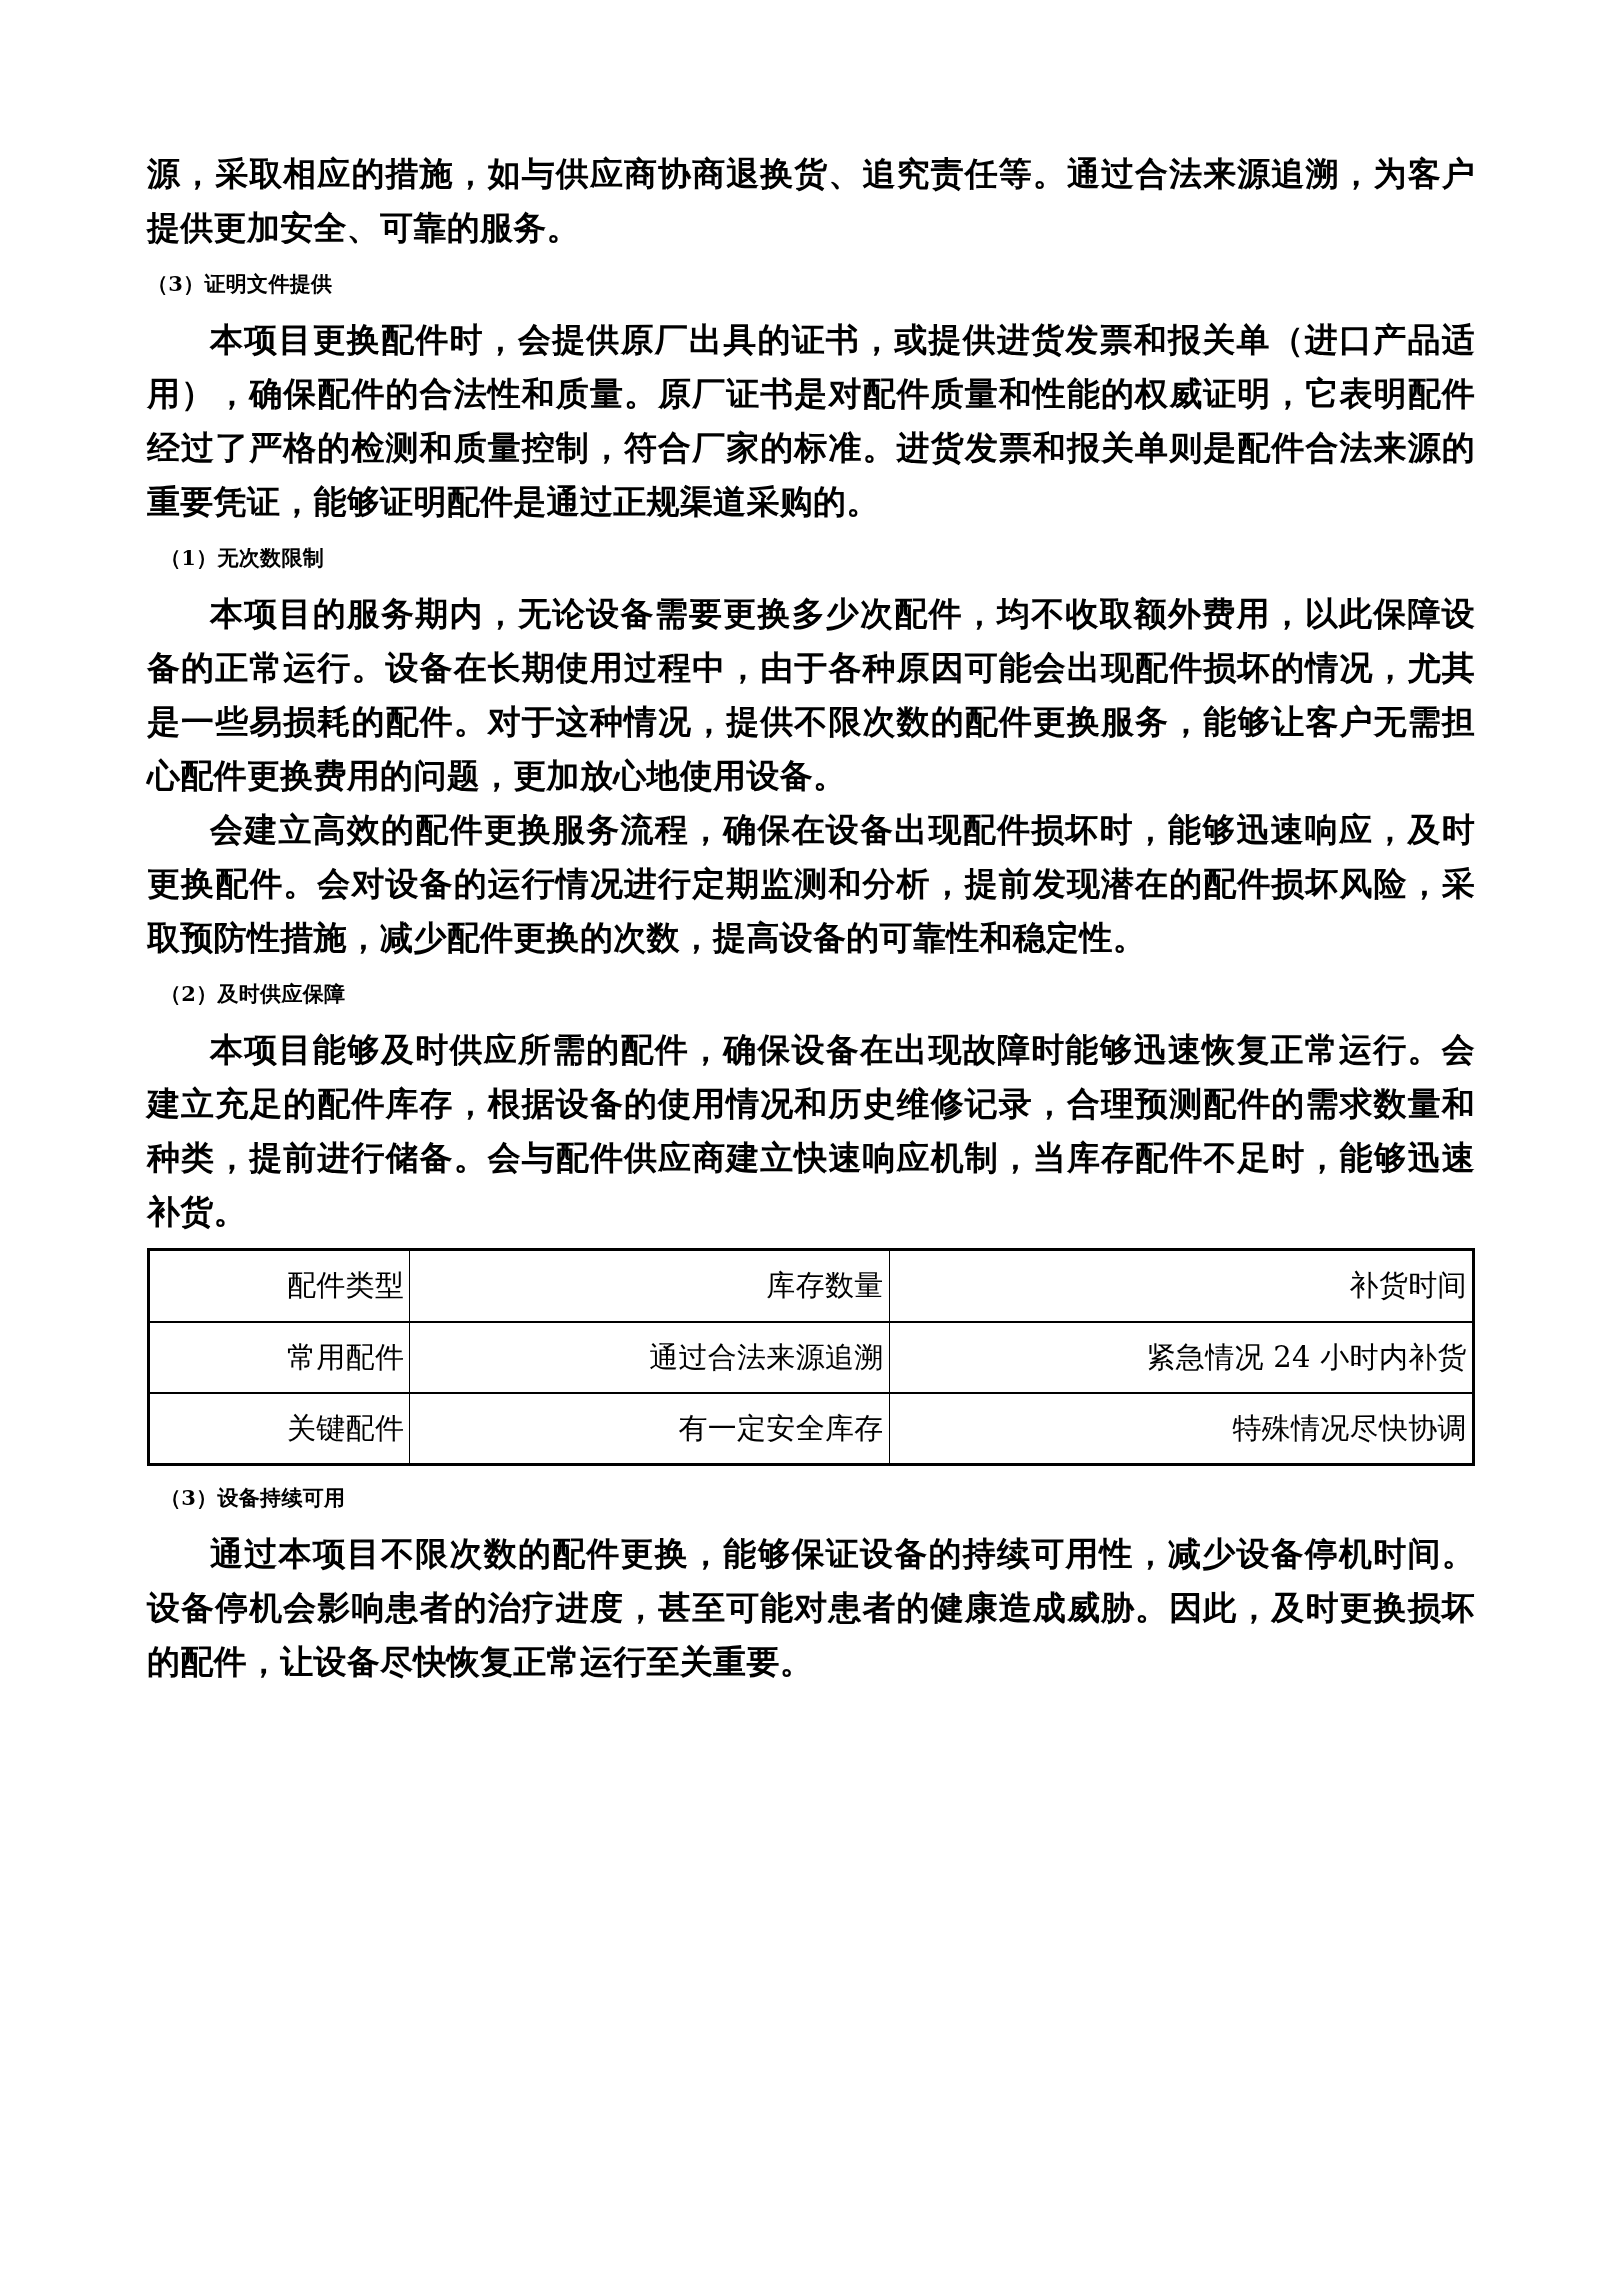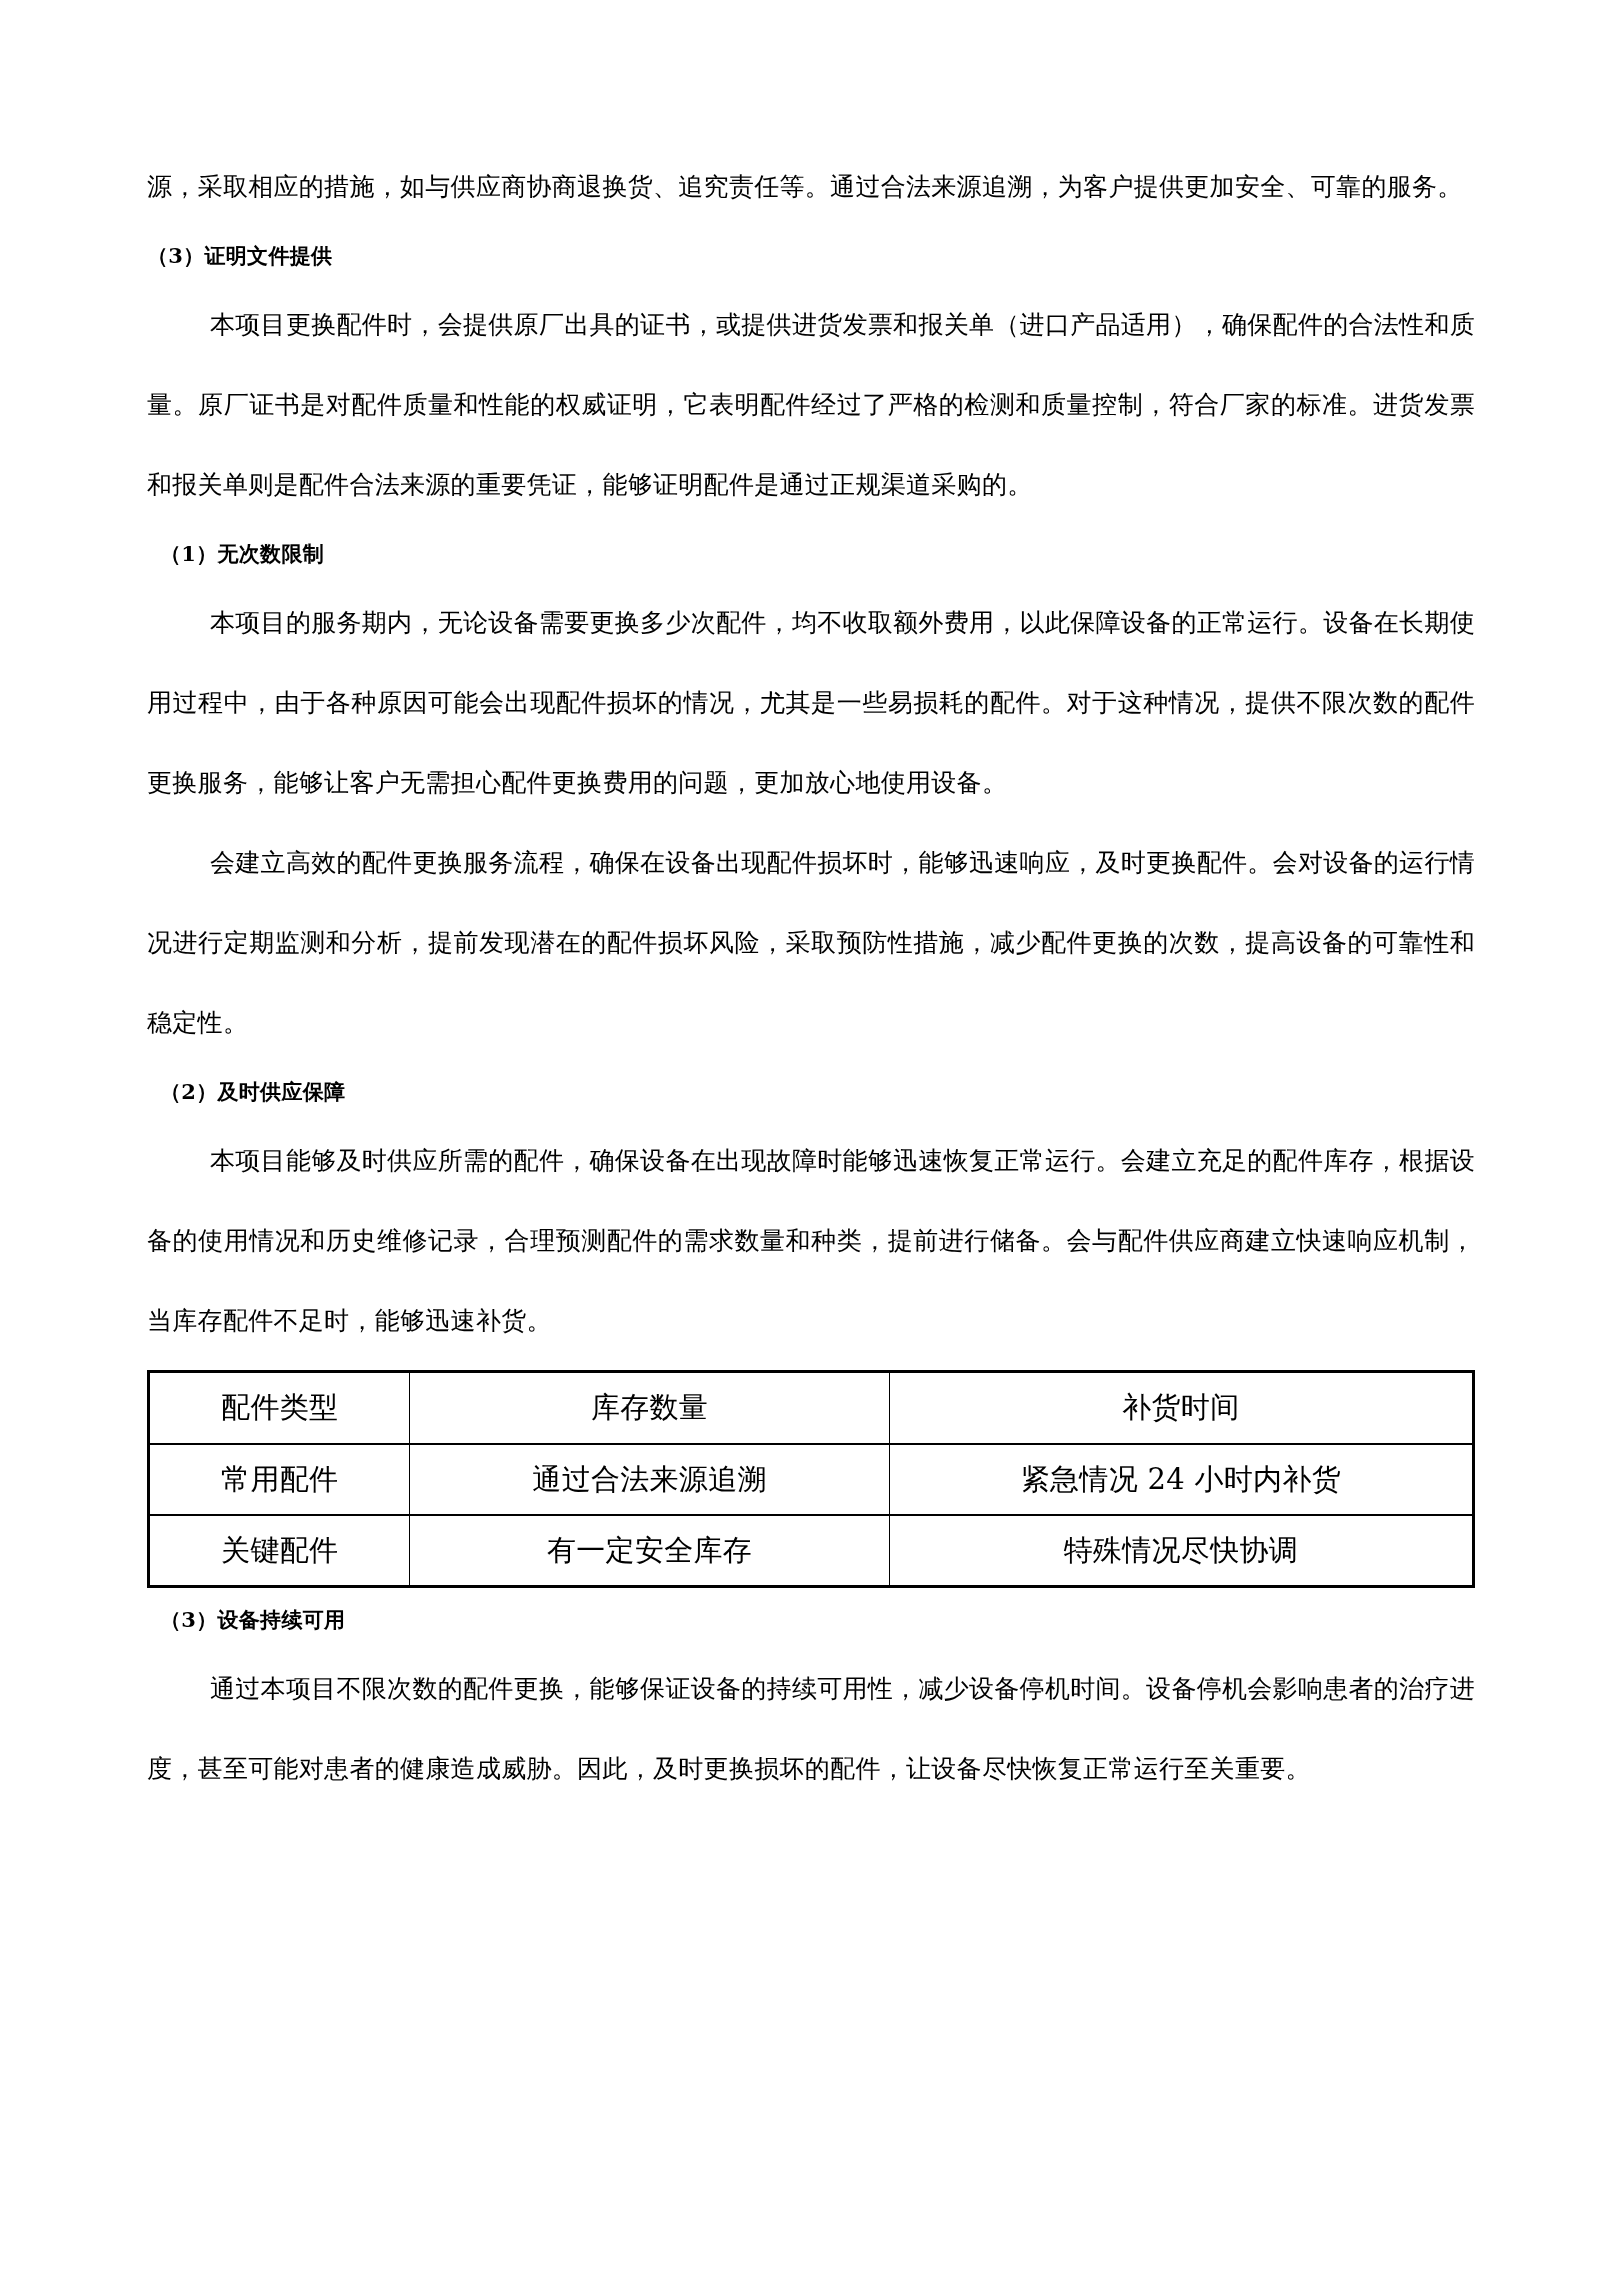--- a/index.html
+++ b/index.html
@@ -18,28 +18,28 @@
     background: #ffffff;
     box-sizing: border-box;
     padding: 147px 148px 0 147px;
     overflow: hidden;
   }
   .doc-body {
     width: 1328px;
   }
   
   .para {
-    font-size: 25px;
-    line-height: 80px;
+    font-size: 33px;
+    line-height: 54px;
     text-align: justify;
     text-justify: inter-character;
     text-indent: 63px;
     margin: 0 0 0 0;
     letter-spacing: 0.3px;
-    font-weight: 400;
+    font-weight: 700;
   }
   .para.cont {
     text-indent: 0;
   }
   .heading {
     font-size: 21px;
     line-height: 58px;
     font-weight: bold;
     margin: 0;
     text-indent: 0;
@@ -52,21 +52,21 @@
   .spec-table {
     width: 1328px;
     border-collapse: collapse;
     margin: 9.2px 0 2.6px 0;
     table-layout: fixed;
   }
   .spec-table td {
     border: 1.3px solid #000000;
     font-size: 29px;
     line-height: 42px;
-    text-align: center;
+    text-align: right;
     vertical-align: middle;
     padding: 13px 5.2px 14.4px 5.2px;
     font-weight: 400;
     letter-spacing: 0.3px;
   }
   .spec-table tr:first-child td { border-top: 3.9px solid #000; }
   .spec-table tr:last-child  td { border-bottom: 3.9px solid #000; }
   .spec-table td:first-child  { border-left: 3.9px solid #000; width: 249px; }
   .spec-table td:nth-child(2) { width: 468px; }
   .spec-table td:last-child   { border-right: 3.9px solid #000; }

